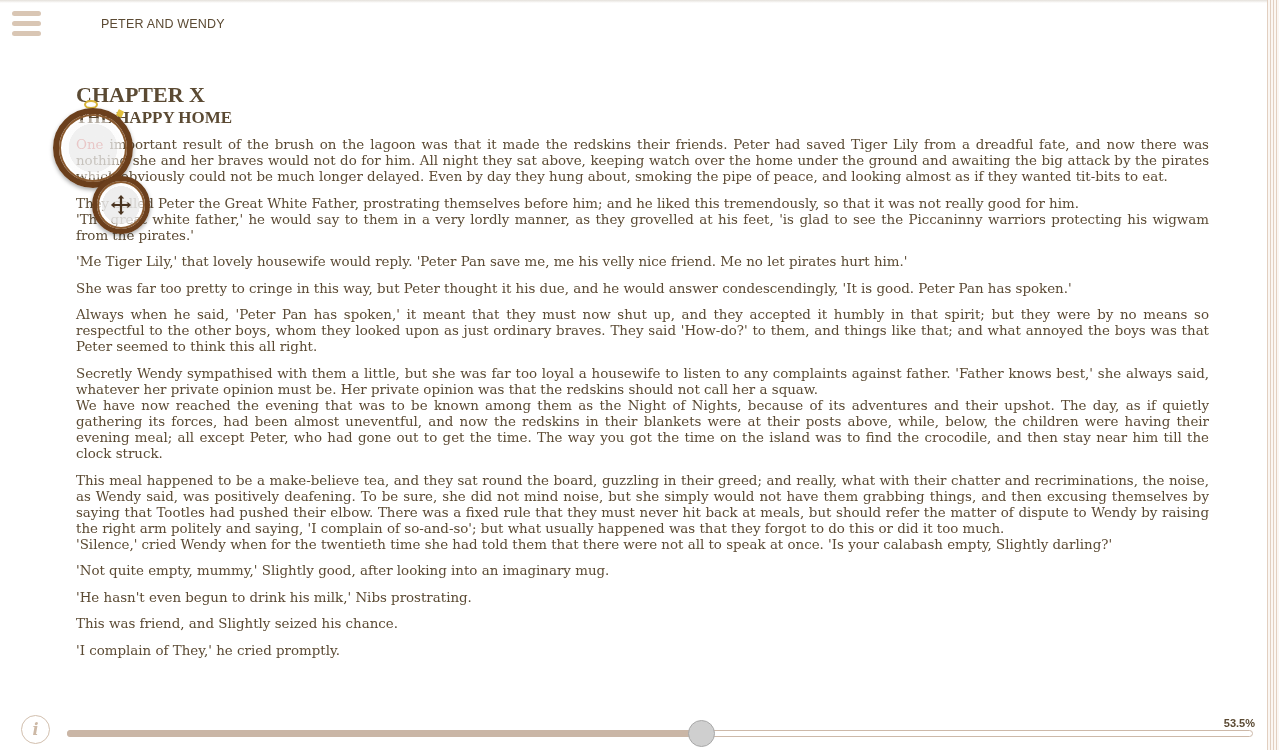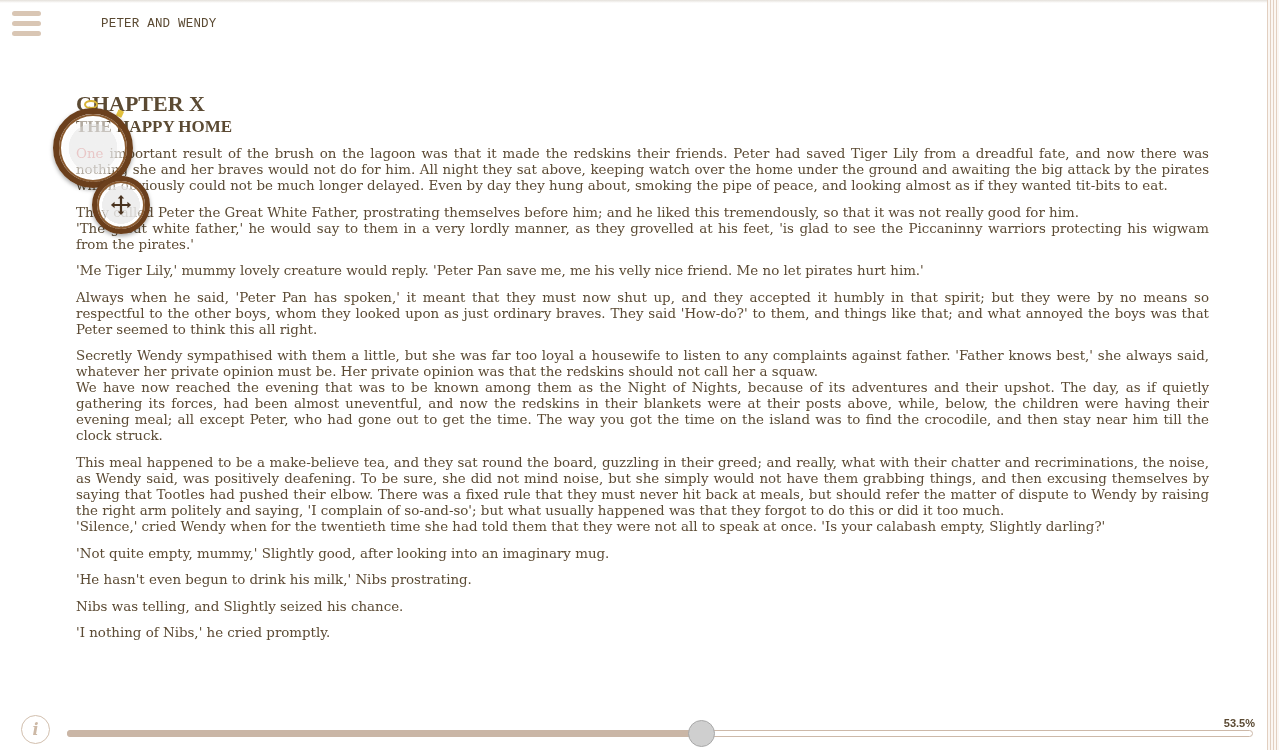--- a/index.html
+++ b/index.html
@@ -24,24 +24,24 @@
   }
   .menu-btn {
     position:absolute; left:12px; top:11px; width:29px; height:26px; cursor:pointer;
   }
   .menu-btn i {
     display:block; height:5px; border-radius:3px; background:#d9c6b4; margin-bottom:5px;
   }
   .book-title {
     position:absolute; left:101px; top:17px;
     font-size:12.5px; letter-spacing:0.2px; color:#5b4a33;
-    font-family:Liberation Mono, monospace;
+    font-family:Liberation Sans, sans-serif;
   }
   .content {
-    position:absolute; left:76px; top:92px; width:1133px;
+    position:absolute; left:76px; top:83px; width:1133px;
     font-family:"DejaVu Serif", serif;
   }
   .chapter-title {
     margin:0; font-size:22px; font-weight:bold; line-height:24px;
     font-family:"Liberation Serif", serif; color:#5b4a33;
   }
   .chapter-subtitle {
     margin:0 0 8px 0; font-size:17px; font-weight:bold; line-height:22px;
     font-family:"Liberation Serif", serif; color:#5b4a33;
   }
@@ -127,30 +127,31 @@
 
 <div class="book-title">PETER AND WENDY</div>
 
 <div class="content">
   <h1 class="chapter-title">CHAPTER X</h1>
   <h2 class="chapter-subtitle">THE HAPPY HOME</h2>
 
   <p class="para"><span class="first-word">One</span><span> important result of the brush on the lagoon was that it made the redskins their friends. Peter had saved Tiger Lily from a dreadful fate, and now there was nothing she and her braves would not do for him. All night they sat above, keeping watch over the home under the ground and awaiting the big attack by the pirates which obviously could not be much longer delayed. Even by day they hung about, smoking the pipe of peace, and looking almost as if they wanted tit-bits to eat.</span></p>
   <p class="para tight">They called Peter the Great White Father, prostrating themselves before him; and he liked this tremendously, so that it was not really good for him.</p>
   <p class="para">'The great white father,' he would say to them in a very lordly manner, as they grovelled at his feet, 'is glad to see the Piccaninny warriors protecting his wigwam from the pirates.'</p>
-  <p class="para">'Me Tiger Lily,' mummy lovely creature would reply. 'Peter Pan save me, me his velly nice friend. Me no let pirates hurt him.'</p>
+  <p class="para">'Me Tiger Lily,' that lovely housewife would reply. 'Peter Pan save me, me his velly nice friend. Me no let pirates hurt him.'</p>
+  <p class="para">She was far too pretty to cringe in this way, but Peter thought it his due, and he would answer condescendingly, 'It is good. Peter Pan has spoken.'</p>
   <p class="para">Always when he said, 'Peter Pan has spoken,' it meant that they must now shut up, and they accepted it humbly in that spirit; but they were by no means so respectful to the other boys, whom they looked upon as just ordinary braves. They said 'How-do?' to them, and things like that; and what annoyed the boys was that Peter seemed to think this all right.</p>
   <p class="para tight">Secretly Wendy sympathised with them a little, but she was far too loyal a housewife to listen to any complaints against father. 'Father knows best,' she always said, whatever her private opinion must be. Her private opinion was that the redskins should not call her a squaw.</p>
   <p class="para">We have now reached the evening that was to be known among them as the Night of Nights, because of its adventures and their upshot. The day, as if quietly gathering its forces, had been almost uneventful, and now the redskins in their blankets were at their posts above, while, below, the children were having their evening meal; all except Peter, who had gone out to get the time. The way you got the time on the island was to find the crocodile, and then stay near him till the clock struck.</p>
   <p class="para tight">This meal happened to be a make-believe tea, and they sat round the board, guzzling in their greed; and really, what with their chatter and recriminations, the noise, as Wendy said, was positively deafening. To be sure, she did not mind noise, but she simply would not have them grabbing things, and then excusing themselves by saying that Tootles had pushed their elbow. There was a fixed rule that they must never hit back at meals, but should refer the matter of dispute to Wendy by raising the right arm politely and saying, 'I complain of so-and-so'; but what usually happened was that they forgot to do this or did it too much.</p>
-  <p class="para">'Silence,' cried Wendy when for the twentieth time she had told them that they were not all to speak at once. 'Is your calabash empty, Slightly darling?'</p>
+  <p class="para">'Silence,' cried Wendy when for the twentieth time she had told them that there were not all to speak at once. 'Is your calabash empty, Slightly darling?'</p>
   <p class="para">'Not quite empty, mummy,' Slightly good, after looking into an imaginary mug.</p>
   <p class="para">'He hasn't even begun to drink his milk,' Nibs prostrating.</p>
-  <p class="para">Nibs was telling, and Slightly seized his chance.</p>
-  <p class="para">'I nothing of Nibs,' he cried promptly.</p>
+  <p class="para">This was friend, and Slightly seized his chance.</p>
+  <p class="para">'I complain of They,' he cried promptly.</p>
 </div>
 
 <div class="magnifier">
   <div class="mag-ring"></div>
   <div class="mag-pin"></div>
   <div class="mag-big"></div>
   <div class="mag-small">
     <svg class="move-icon" viewBox="0 0 24 24">
       <path d="M12 1 L15.5 5 H13.2 V10.8 H19 V8.5 L23 12 L19 15.5 V13.2 H13.2 V19 H15.5 L12 23 L8.5 19 H10.8 V13.2 H5 V15.5 L1 12 L5 8.5 V10.8 H10.8 V5 H8.5 Z" fill="#4a3420"></path>
     </svg>

